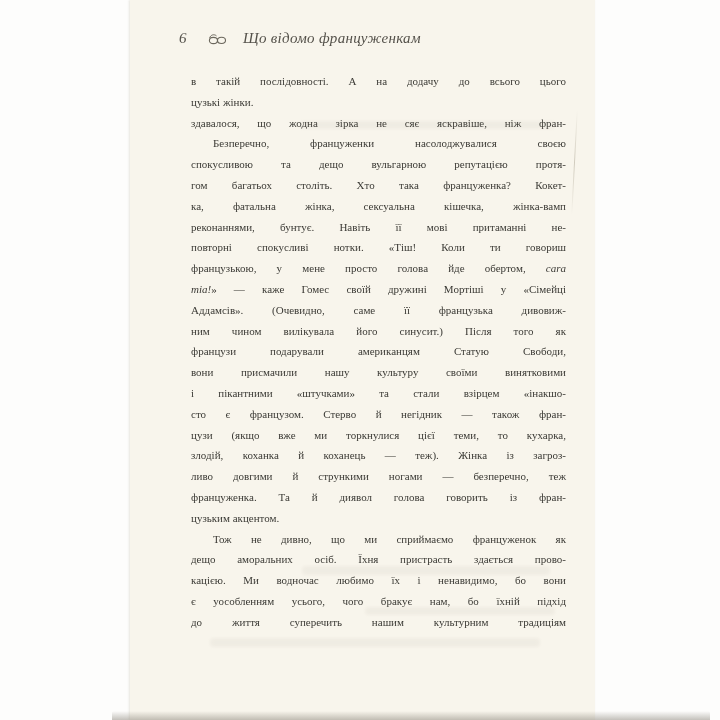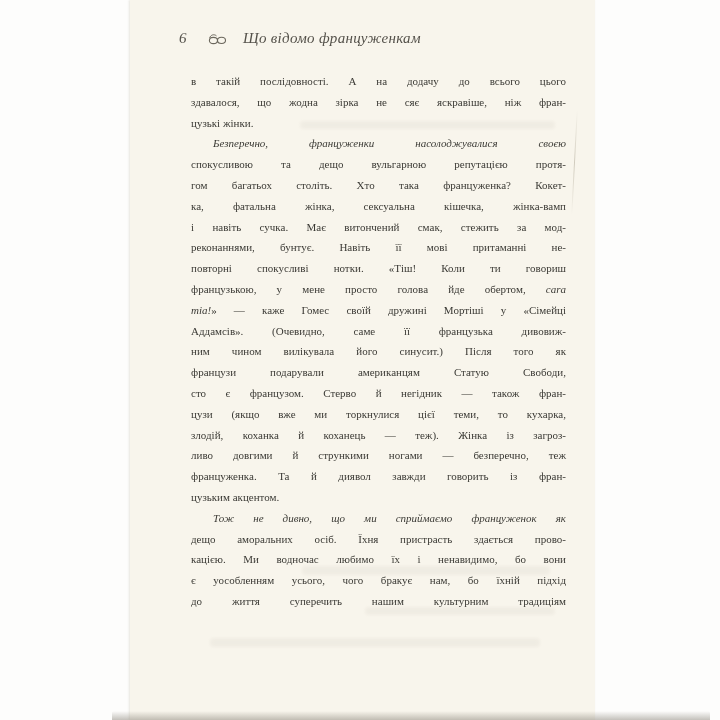--- a/index.html
+++ b/index.html
@@ -48,21 +48,21 @@
     text-rendering:optimizeLegibility;
   }
   .line{
     text-align:justify;
     text-align-last:left;
     white-space:normal;
     height:20.8px;
     overflow:visible;
   }
   .line.j{text-align-last:justify;}
-  .line.indent{text-indent:22px;font-style:italic;}
+  .line.indent{text-indent:22px;}
   .line em{}
   
   .smudge{
     position:absolute;
     background:#8a8273;
     opacity:.07;
     filter:blur(1.6px);
     border-radius:4px;
     pointer-events:none;
   }
@@ -94,39 +94,40 @@
         <svg width="22" height="12" viewBox="0 0 22 12" fill="none" xmlns="http://www.w3.org/2000/svg">
           <path d="M10.5 7.2 C10.5 9.4 8.6 10.6 6.4 10.6 C4.1 10.6 2.4 9.3 2.4 7.4 C2.4 5.5 4.2 4.4 6.3 4.4 C8.5 4.4 10.5 5.4 10.5 7.4 C10.5 5.4 12.4 4.3 14.5 4.3 C16.7 4.3 18.5 5.4 18.5 7.3 C18.5 9.2 16.8 10.5 14.6 10.5 C12.4 10.5 10.5 9.4 10.5 7.2 Z" stroke="#6b675d" stroke-width="1.1"></path>
           <path d="M2.8 4.6 C3.6 1.6 7.4 0.9 9.2 2.6" stroke="#6b675d" stroke-width="1" stroke-linecap="round"></path>
         </svg>
       </span>
       <span class="rh-title">Що відомо француженкам</span>
     </div>
 
     <div class="text-block">
         <div class="line j"><span>в такій послідовності. А на додачу до всього цього</span></div>
+        <div class="line"><span>цузькі жінки.</span></div>
         <div class="line j"><span>здавалося, що жодна зірка не сяє яскравіше, ніж фран-</span></div>
-        <div class="line"><span>цузькі жінки.</span></div>
         <div class="line j indent"><span>Безперечно, француженки насолоджувалися своєю</span></div>
         <div class="line j"><span>спокусливою та дещо вульгарною репутацією протя-</span></div>
         <div class="line j"><span>гом багатьох століть. Хто така француженка? Кокет-</span></div>
         <div class="line j"><span>ка, фатальна жінка, сексуальна кішечка, жінка-вамп</span></div>
-        <div class="line j"><span>і навіть сучка. Має витончений смак, стежить за мод-</span></div>
         <div class="line j"><span>реконаннями, бунтує. Навіть її мові притаманні не-</span></div>
         <div class="line j"><span>повторні спокусливі нотки. «Тіш! Коли ти говориш</span></div>
         <div class="line j"><span>французькою, у мене просто голова йде обертом, </span><em>cara</em></div>
         <div class="line j"><em>mia!</em><span>» — каже Гомес своїй дружині Мортіші у «Сімейці</span></div>
         <div class="line j"><span>Аддамсів». (Очевидно, саме її французька дивовиж-</span></div>
         <div class="line j"><span>ним чином вилікувала його синусит.) Після того як</span></div>
         <div class="line j"><span>французи подарували американцям Статую Свободи,</span></div>
+        <div class="line j"><span>вони присмачили нашу культуру своїми винятковими</span></div>
+        <div class="line j"><span>і пікантними «штучками» та стали взірцем «інакшо-</span></div>
         <div class="line j"><span>сто є французом. Стерво й негідник — також фран-</span></div>
         <div class="line j"><span>цузи (якщо вже ми торкнулися цієї теми, то кухарка,</span></div>
         <div class="line j"><span>злодій, коханка й коханець — теж). Жінка із загроз-</span></div>
         <div class="line j"><span>ливо довгими й стрункими ногами — безперечно, теж</span></div>
-        <div class="line j"><span>француженка. Та й диявол завжди говорить із фран-</span></div>
+        <div class="line j"><span>француженка. Та й диявол голова говорить із фран-</span></div>
         <div class="line"><span>цузьким акцентом.</span></div>
         <div class="line j indent"><span>Тож не дивно, що ми сприймаємо француженок як</span></div>
         <div class="line j"><span>дещо аморальних осіб. Їхня пристрасть здається прово-</span></div>
         <div class="line j"><span>кацією. Ми водночас любимо їх і ненавидимо, бо вони</span></div>
         <div class="line j"><span>є уособленням усього, чого бракує нам, бо їхній підхід</span></div>
         <div class="line j"><span>до життя суперечить нашим культурним традиціям</span></div>
       </div>
 
     <div class="smudge" style="top:121px;left:170px;width:255px;height:8px;"></div>
     <div class="smudge" style="top:566px;left:172px;width:248px;height:9px;"></div>

